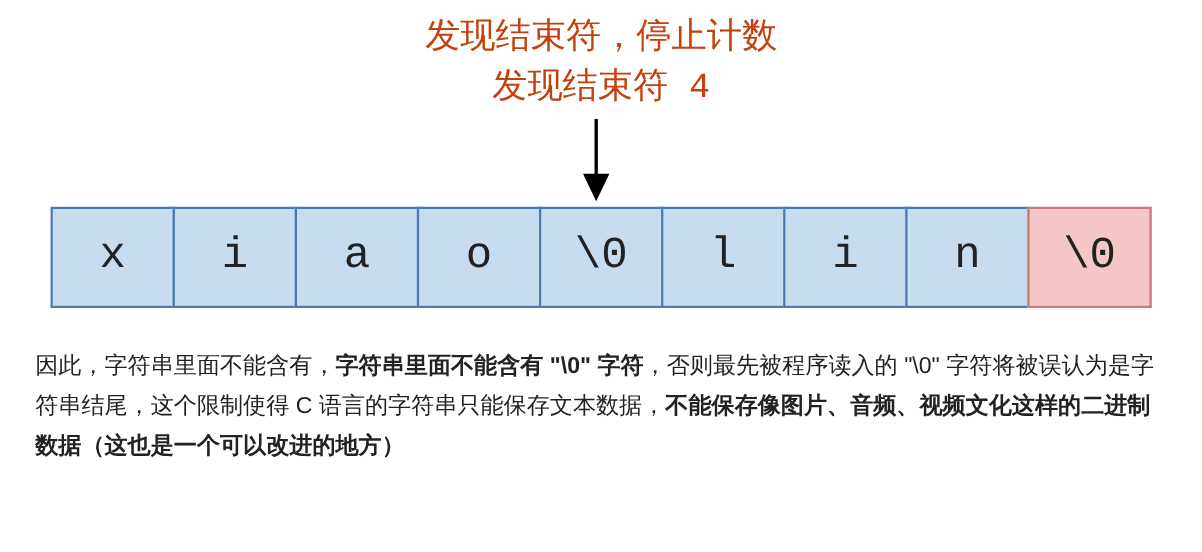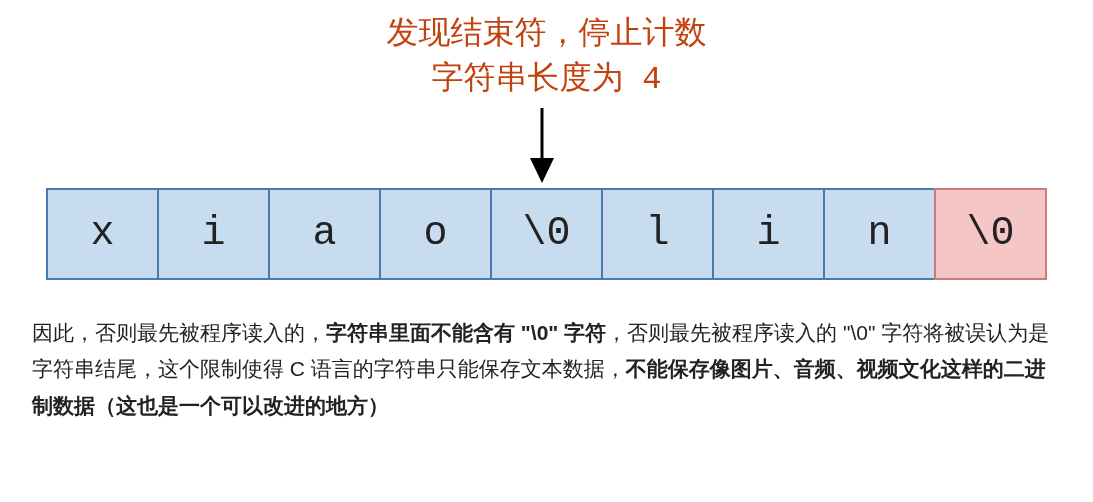--- a/index.html
+++ b/index.html
@@ -70,21 +70,21 @@
     .paragraph .bold {
       font-weight: bold;
     }
   </style>
 </head>
 <body>
 
 <div class="annotation">
   <div>发现结束符，停止计数</div>
   <div>
-    <span>字符串长度为</span>
+    <span>发现结束符</span>
     <span class="annotation-value">4</span>
   </div>
 </div>
 
 <div class="arrow-wrap">
   <svg class="arrow" viewBox="0 0 40 75">
     <line x1="20" y1="0" x2="20" y2="55" stroke="#000" stroke-width="3"></line>
     <polygon points="20,75 8,50 32,50" fill="#000"></polygon>
   </svg>
 </div>
@@ -95,14 +95,14 @@
     <div class="cell">a</div>
     <div class="cell">o</div>
     <div class="cell">\0</div>
     <div class="cell">l</div>
     <div class="cell">i</div>
     <div class="cell">n</div>
     <div class="cell terminal">\0</div>
   </div>
 
 <p class="paragraph">
-  <span>因此，否则最先被程序读入的，</span><span class="bold">字符串里面不能含有 "\0" 字符</span><span>，否则最先被程序读入的 "\0" 字符将被误认为是字符串结尾，这个限制使得 C 语言的字符串只能保存文本数据，</span><span class="bold">不能保存像图片、音频、视频文化这样的二进制数据（这也是一个可以改进的地方）</span>
+  <span>因此，字符串里面不能含有，</span><span class="bold">字符串里面不能含有 "\0" 字符</span><span>，否则最先被程序读入的 "\0" 字符将被误认为是字符串结尾，这个限制使得 C 语言的字符串只能保存文本数据，</span><span class="bold">不能保存像图片、音频、视频文化这样的二进制数据（这也是一个可以改进的地方）</span>
 </p>
 
 </body></html>

